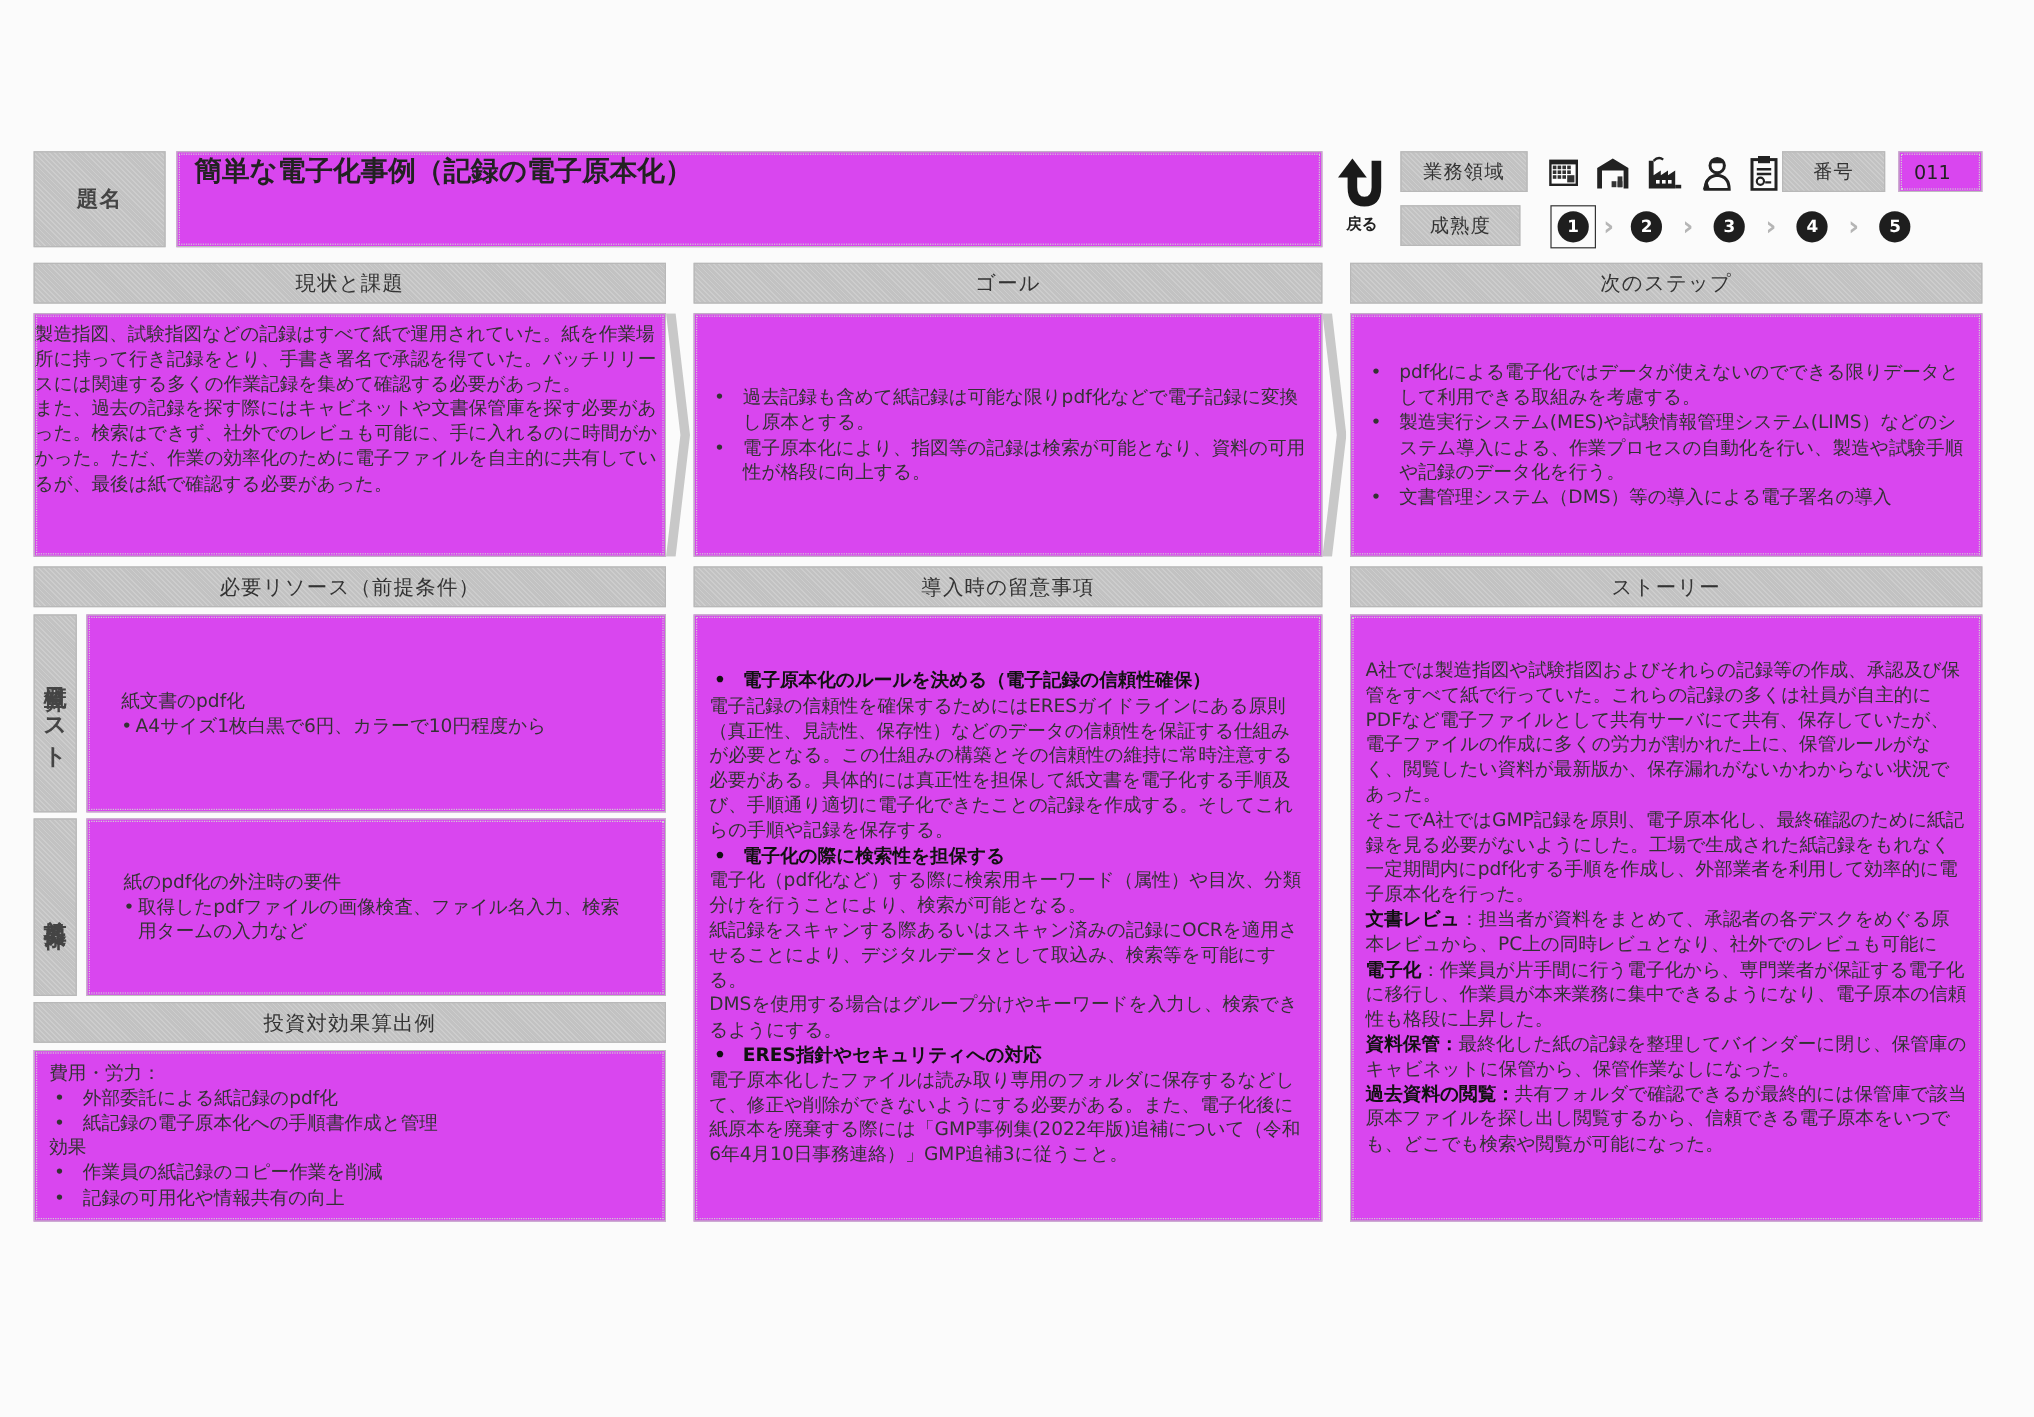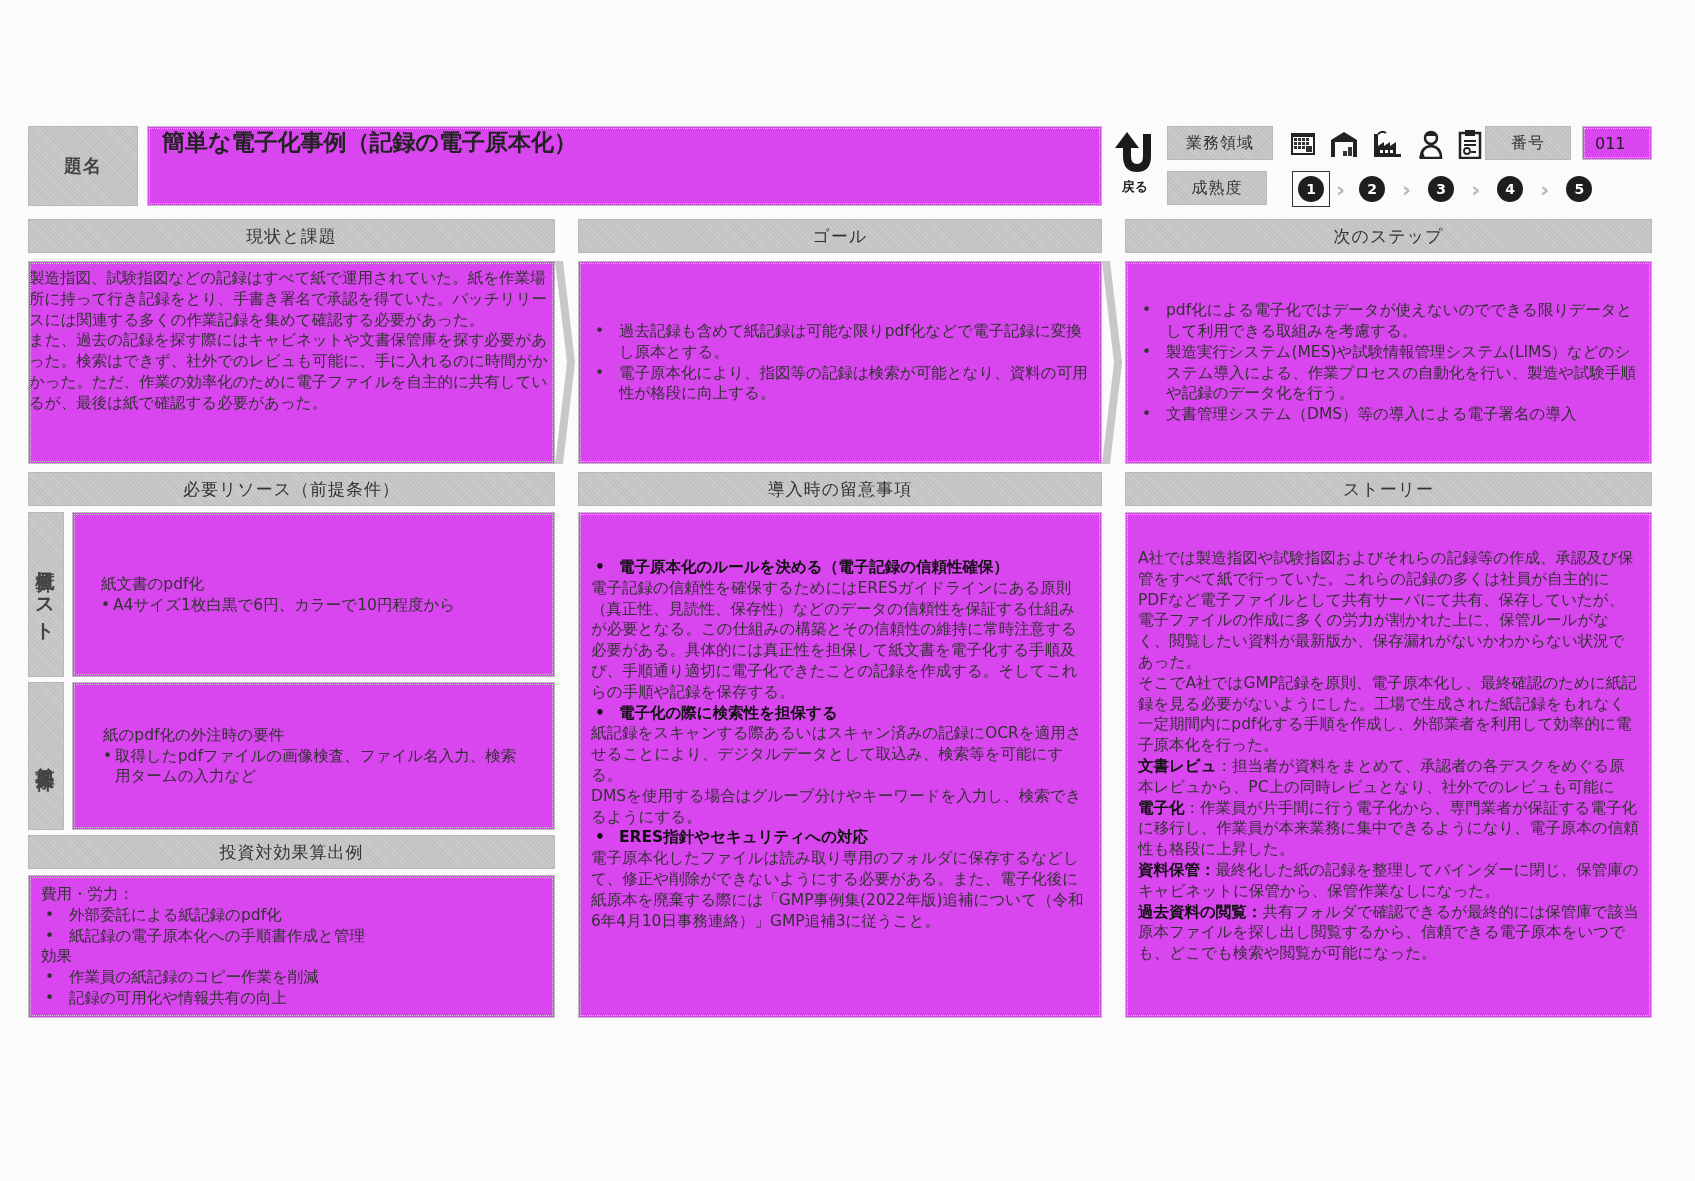--- a/index.html
+++ b/index.html
@@ -223,20 +223,21 @@
 <div class="abs box txt" style="left:578px;top:512px;width:524px;height:506px;padding:44px 12px 0 12px;">
   <div class="bul b">
       <span class="dot">•</span>
       <span>電子原本化のルールを決める（電子記録の信頼性確保）</span>
     </div>
   <div>電子記録の信頼性を確保するためにはERESガイドラインにある原則（真正性、見読性、保存性）などのデータの信頼性を保証する仕組みが必要となる。この仕組みの構築とその信頼性の維持に常時注意する必要がある。具体的には真正性を担保して紙文書を電子化する手順及び、手順通り適切に電子化できたことの記録を作成する。そしてこれらの手順や記録を保存する。</div>
   <div class="bul b">
       <span class="dot">•</span>
       <span>電子化の際に検索性を担保する</span>
     </div>
+  <div>電子化（pdf化など）する際に検索用キーワード（属性）や目次、分類分けを行うことにより、検索が可能となる。</div>
   <div>紙記録をスキャンする際あるいはスキャン済みの記録にOCRを適用させることにより、デジタルデータとして取込み、検索等を可能にする。</div>
   <div>DMSを使用する場合はグループ分けやキーワードを入力し、検索できるようにする。</div>
   <div class="bul b">
       <span class="dot">•</span>
       <span>ERES指針やセキュリティへの対応</span>
     </div>
   <div>電子原本化したファイルは読み取り専用のフォルダに保存するなどして、修正や削除ができないようにする必要がある。また、電子化後に紙原本を廃棄する際には「GMP事例集(2022年版)追補について（令和6年4月10日事務連絡）」GMP追補3に従うこと。</div>
 </div>
 
 <div class="abs box txt" style="left:1125px;top:512px;width:527px;height:506px;padding:35px 12px 0 12px;">

